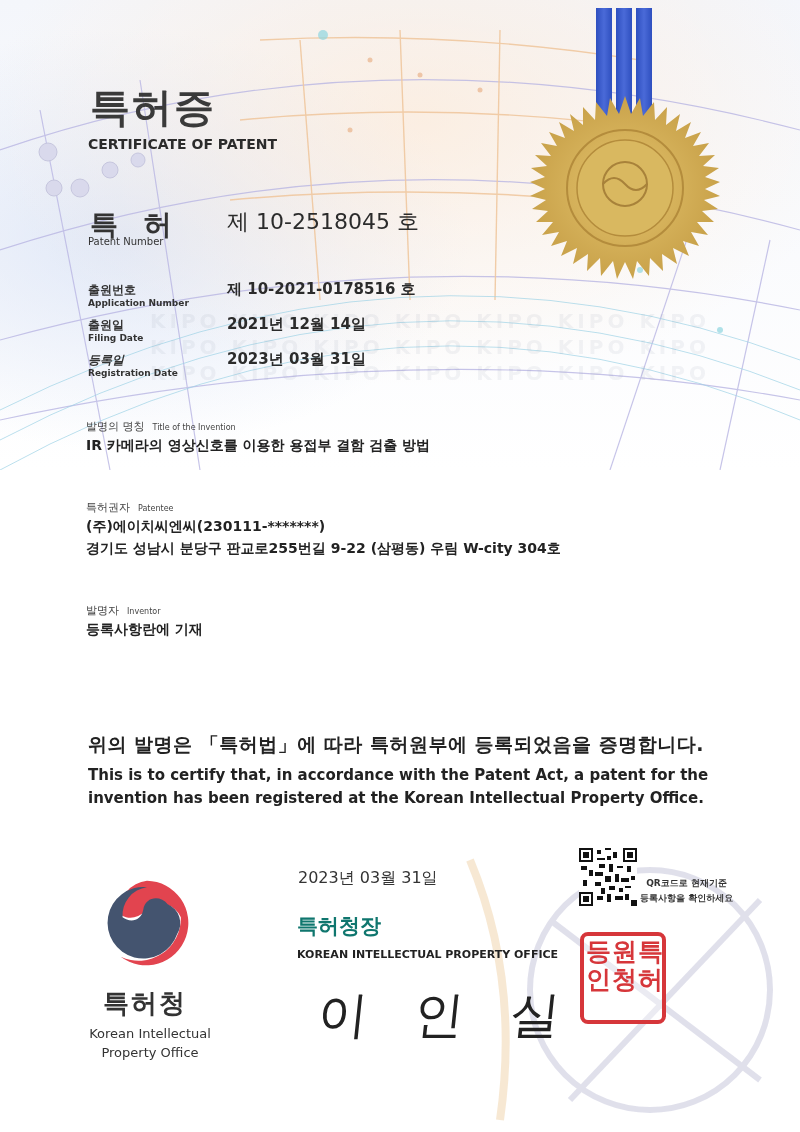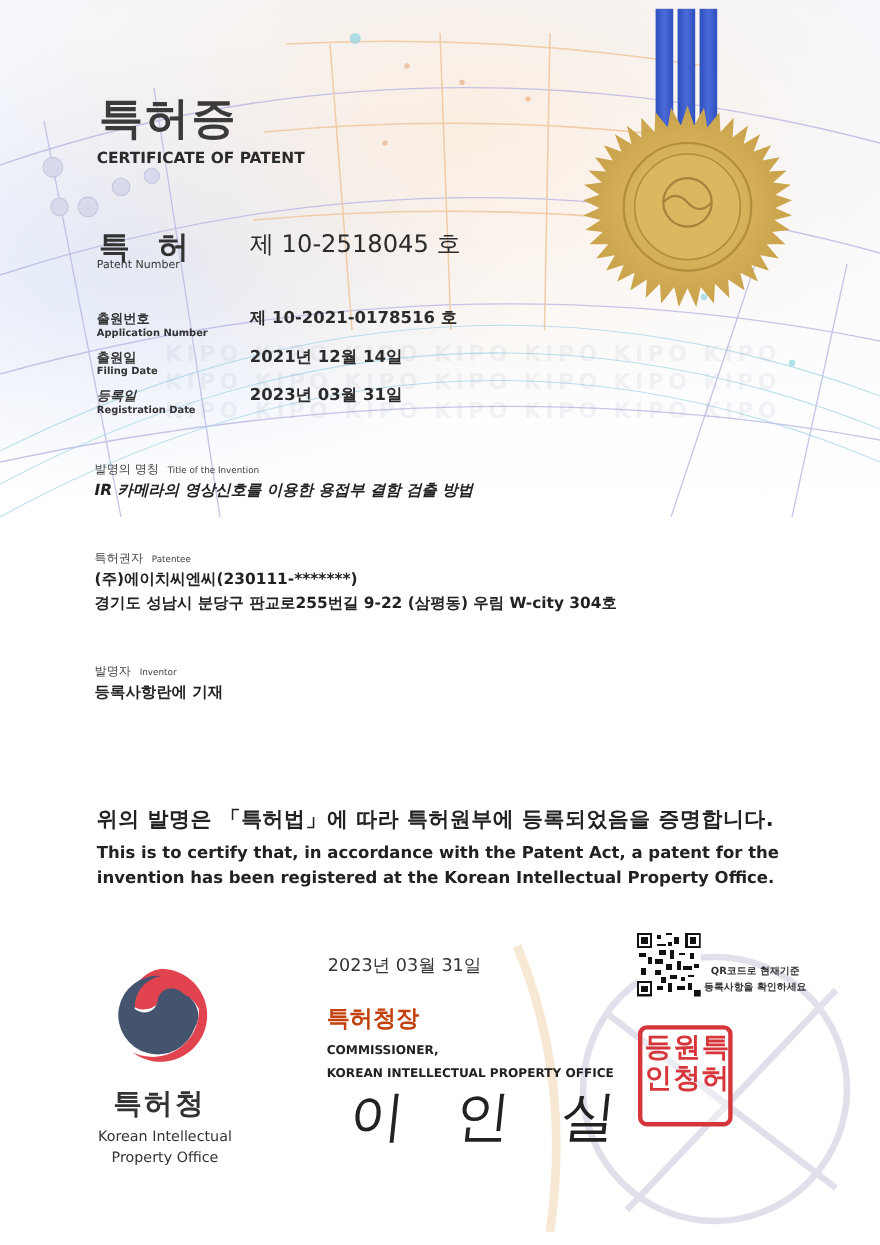--- a/index.html
+++ b/index.html
@@ -31,21 +31,21 @@
   .val { font-size: 15px; font-weight: bold; color: #2b2b2b; }
 
   .sec-lbl { font-size: 11px; color: #444; }
   .sec-lbl .en { font-size: 8px; margin-left: 8px; }
   .sec-val { font-size: 14px; font-weight: bold; color: #222; }
 
   .cert-ko { left: 88px; top: 732px; font-size: 19px; font-weight: bold; color: #222; letter-spacing: 0.5px; }
   .cert-en { left: 88px; top: 764px; font-size: 15px; font-weight: bold; color: #222; line-height: 23px; white-space: normal; width: 640px; }
 
   .issue-date { left: 298px; top: 868px; font-size: 16px; color: #333; }
-  .commissioner-ko { left: 297px; top: 912px; font-size: 21px; font-weight: bold; color: #c2410c; }
+  .commissioner-ko { left: 297px; top: 912px; font-size: 21px; font-weight: bold; color: #0f766e; }
   .commissioner-en { left: 297px; top: 944px; font-size: 11px; font-weight: bold; color: #222; line-height: 21px; }
   .signature { left: 318px; top: 982px; font-family: "DejaVu Serif", serif; font-size: 50px; color: #222; letter-spacing: 46px; transform: skewX(-6deg); }
 
   .qr { left: 579px; top: 848px; width: 58px; height: 58px; }
   .qr-text { left: 640px; top: 876px; font-size: 9px; font-weight: bold; color: #333; text-align: center; line-height: 15px; }
 
   .seal-red { left: 580px; top: 932px; width: 86px; height: 92px; border: 4px solid #d6363a; border-radius: 8px; box-sizing: border-box; background: rgba(255,255,255,0.35); }
   .seal-red span { position: absolute; color: #d6363a; font-weight: bold; font-size: 25px; line-height: 27px; }
 
   .kipo-logo { left: 100px; top: 876px; width: 94px; height: 94px; }
@@ -147,21 +147,21 @@
 <div class="abs lbl-en" style="left:88px; top:333px;">Filing Date</div>
 <div class="abs val" style="left:227px; top:315px;">2021년 12월 14일</div>
 
 <div class="abs lbl-ko" style="left:88px; top:352px;font-style:italic;">등록일</div>
 <div class="abs lbl-en" style="left:88px; top:368px;">Registration Date</div>
 <div class="abs val" style="left:227px; top:350px;">2023년 03월 31일</div>
 
 <div class="abs sec-lbl" style="left:86px; top:419px;">
   <span>발명의 명칭</span><span class="en">Title of the Invention</span>
 </div>
-<div class="abs sec-val" style="left:86px; top:437px;font-style:italic;">IR 카메라의 영상신호를 이용한 용접부 결함 검출 방법</div>
+<div class="abs sec-val" style="left:86px; top:437px;">IR 카메라의 영상신호를 이용한 용접부 결함 검출 방법</div>
 
 <div class="abs sec-lbl" style="left:86px; top:500px;">
   <span>특허권자</span><span class="en">Patentee</span>
 </div>
 <div class="abs sec-val" style="left:86px; top:518px;">(주)에이치씨엔씨(230111-*******)</div>
 <div class="abs sec-val" style="left:86px; top:540px;">경기도 성남시 분당구 판교로255번길 9-22 (삼평동) 우림 W-city 304호</div>
 
 <div class="abs sec-lbl" style="left:86px; top:603px;">
   <span>발명자</span><span class="en">Inventor</span>
 </div>
@@ -177,21 +177,20 @@
     <path d="M110 280 L 300 80"></path>
   </g>
   <g fill="none" stroke="#f0d2a8" stroke-width="8" opacity="0.5">
     <path d="M10 40 Q 60 160 40 300"></path>
   </g>
 </svg>
 
 <div class="abs issue-date">2023년 03월 31일</div>
 <div class="abs commissioner-ko">특허청장</div>
 <div class="abs commissioner-en">
-  <div>COMMISSIONER,</div>
   <div>KOREAN INTELLECTUAL PROPERTY OFFICE</div>
 </div>
 <div class="abs signature">이인실</div>
 
 <svg class="abs qr" viewBox="0 0 29 29" shape-rendering="crispEdges">
   <rect width="29" height="29" fill="#fff"></rect>
   <g fill="#111">
     <rect x="0" y="0" width="7" height="7"></rect>
       <rect x="1" y="1" width="5" height="5" fill="#fff"></rect>
       <rect x="2" y="2" width="3" height="3"></rect>

